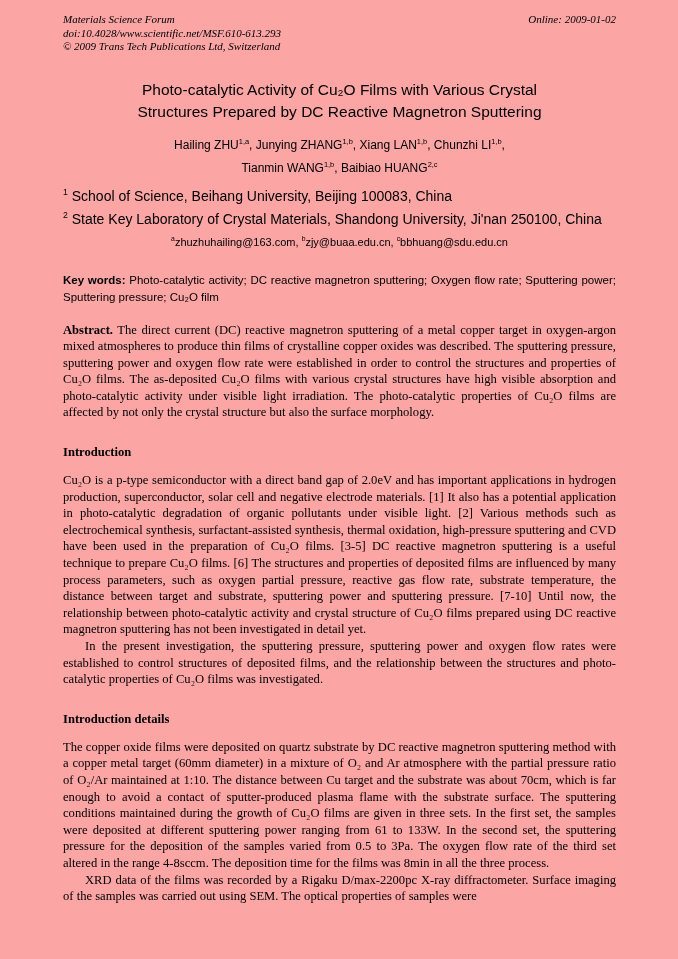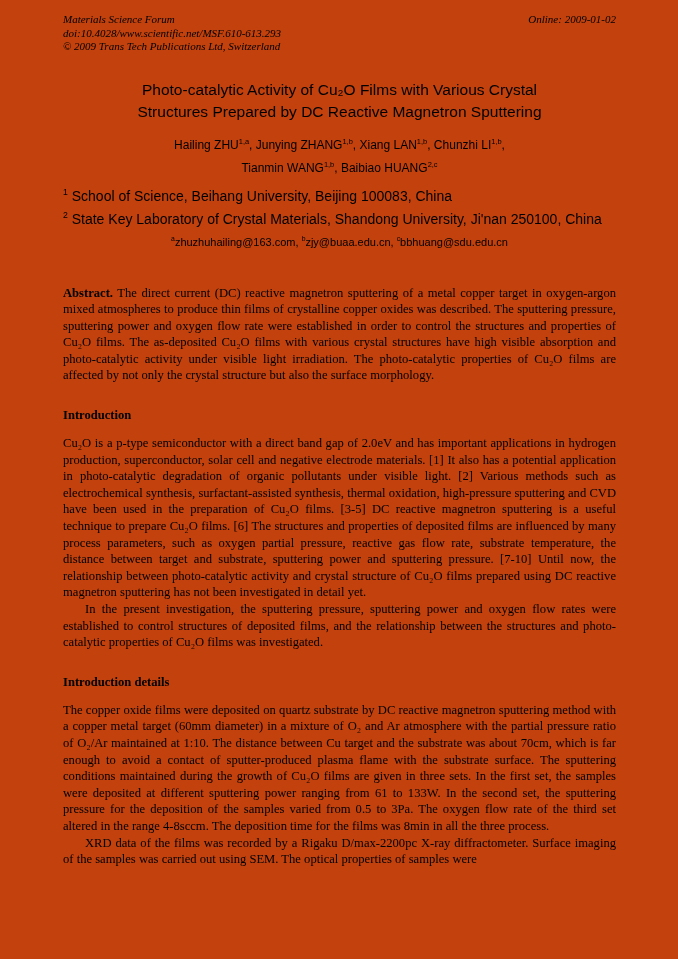--- a/index.html
+++ b/index.html
@@ -1,20 +1,20 @@
 <!DOCTYPE html>
 <html><head>
 <meta charset="utf-8">
 <style>
   * { box-sizing: border-box; }
   html, body { margin: 0; padding: 0; background: #ffffff; }
   .page {
     width: 678px;
     height: 959px;
-    background: #c2410c;
+    background: #fca5a5;
     color: #000000;
     font-family: "Liberation Serif", serif;
     padding: 13px 62px 0 63px;
     overflow: hidden;
   }
   
   .pub-header {
     display: flex;
     justify-content: space-between;
     align-items: flex-start;
@@ -68,21 +68,21 @@
   }
   .keywords .kw-label { font-weight: bold; }
 
   
   .body-p {
     font-size: 12.6px;
     line-height: 16.6px;
     text-align: justify;
     margin: 0;
   }
-  .abstract { margin-top: 36px; }
+  .abstract { margin-top: 16px; }
   .abstract .abs-label { font-weight: bold; }
   .section-heading {
     font-size: 12.6px;
     font-weight: bold;
     margin: 24px 0 12px 0;
   }
   .indent { text-indent: 22px; }
 </style>
 </head>
 <body>
@@ -111,20 +111,22 @@
   </div>
 
   <div class="affil"><sup>1</sup><span> School of Science, Beihang University, Beijing 100083, China</span>
   </div>
   <div class="affil"><sup>2</sup><span> State Key Laboratory of Crystal Materials, Shandong University, Ji'nan 250100, China</span>
   </div>
 
   <div class="emails"><sup>a</sup><span>zhuzhuhailing@163.com, </span><sup>b</sup><span>zjy@buaa.edu.cn, </span><sup>c</sup><span>bbhuang@sdu.edu.cn</span>
   </div>
 
+  <p class="keywords"><span class="kw-label">Key words:</span><span> Photo-catalytic activity; DC reactive magnetron sputtering; Oxygen flow rate; Sputtering power; Sputtering pressure; Cu₂O film</span>
+  </p>
 
   <p class="body-p abstract"><span class="abs-label">Abstract.</span><span> The direct current (DC) reactive magnetron sputtering of a metal copper target in oxygen-argon mixed atmospheres to produce thin films of crystalline copper oxides was described. The sputtering pressure, sputtering power and oxygen flow rate were established in order to control the structures and properties of Cu₂O films. The as-deposited Cu₂O films with various crystal structures have high visible absorption and photo-catalytic activity under visible light irradiation. The photo-catalytic properties of Cu₂O films are affected by not only the crystal structure but also the surface morphology.</span>
   </p>
 
   <h3 class="section-heading">Introduction</h3>
   <p class="body-p">Cu₂O is a p-type semiconductor with a direct band gap of 2.0eV and has important applications in hydrogen production, superconductor, solar cell and negative electrode materials. [1] It also has a potential application in photo-catalytic degradation of organic pollutants under visible light. [2] Various methods such as electrochemical synthesis, surfactant-assisted synthesis, thermal oxidation, high-pressure sputtering and CVD have been used in the preparation of Cu₂O films. [3-5] DC reactive magnetron sputtering is a useful technique to prepare Cu₂O films. [6] The structures and properties of deposited films are influenced by many process parameters, such as oxygen partial pressure, reactive gas flow rate, substrate temperature, the distance between target and substrate, sputtering power and sputtering pressure. [7-10] Until now, the relationship between photo-catalytic activity and crystal structure of Cu₂O films prepared using DC reactive magnetron sputtering has not been investigated in detail yet.</p>
   <p class="body-p indent">In the present investigation, the sputtering pressure, sputtering power and oxygen flow rates were established to control structures of deposited films, and the relationship between the structures and photo-catalytic properties of Cu₂O films was investigated.</p>
 
   <h3 class="section-heading">Introduction details</h3>
   <p class="body-p">The copper oxide films were deposited on quartz substrate by DC reactive magnetron sputtering method with a copper metal target (60mm diameter) in a mixture of O₂ and Ar atmosphere with the partial pressure ratio of O₂/Ar maintained at 1:10. The distance between Cu target and the substrate was about 70cm, which is far enough to avoid a contact of sputter-produced plasma flame with the substrate surface. The sputtering conditions maintained during the growth of Cu₂O films are given in three sets. In the first set, the samples were deposited at different sputtering power ranging from 61 to 133W. In the second set, the sputtering pressure for the deposition of the samples varied from 0.5 to 3Pa. The oxygen flow rate of the third set altered in the range 4-8sccm. The deposition time for the films was 8min in all the three process.</p>

